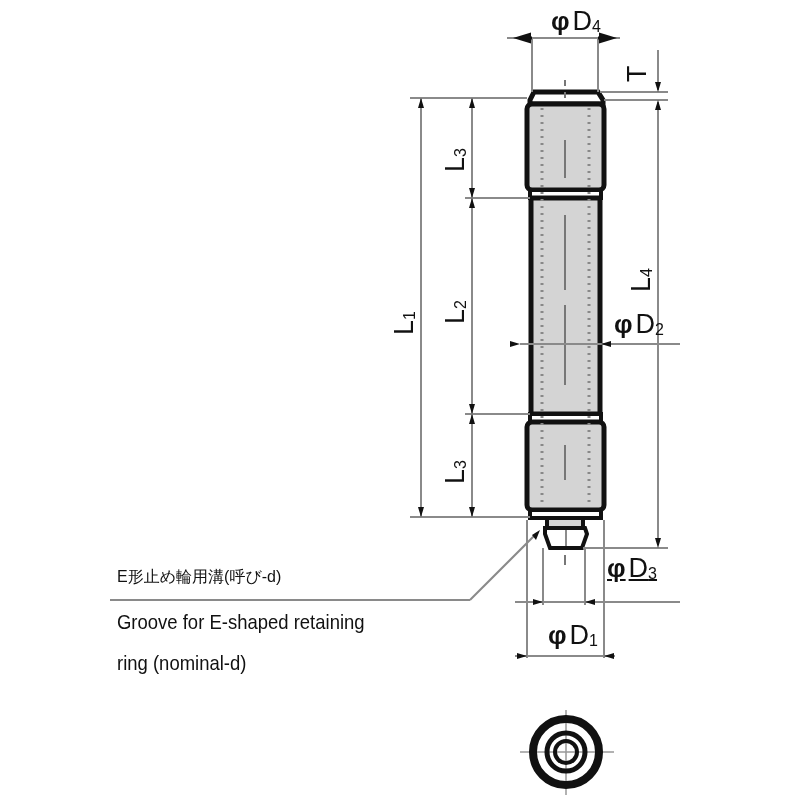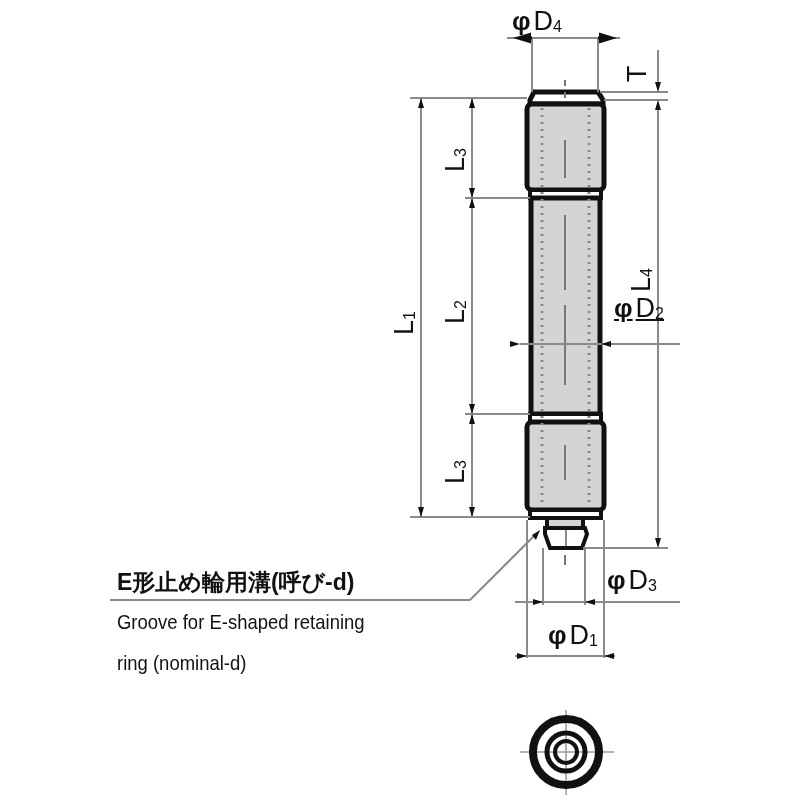--- a/index.html
+++ b/index.html
@@ -3,21 +3,21 @@
 <meta charset="utf-8">
 <style>
   html, body { margin: 0; padding: 0; background: #ffffff; }
   body { width: 800px; height: 800px; position: relative; overflow: hidden; font-family: "Liberation Sans", sans-serif; }
   #drawing { position: absolute; left: 0; top: 0; width: 800px; height: 800px; }
   .lbl { position: absolute; color: #111; font-family: "Liberation Sans", sans-serif; white-space: nowrap; }
   .dim { font-size: 27px; font-weight: normal; }
   .dim .phi { font-size: 26px; font-weight: bold; margin-right: 3px; }
   .dim sub { font-size: 16px; vertical-align: -2px; }
   .vert { transform-origin: left top; transform: rotate(-90deg); }
-  .note-jp { font-size: 23px; font-weight: bold; letter-spacing: 0px; }
+  .note-jp { font-size: 16px; font-weight: normal; letter-spacing: 0px; }
   .note-en { font-size: 21px; transform: scaleX(0.88); transform-origin: left top; }
 </style>
 </head>
 <body>
 
 <svg id="drawing" viewBox="0 0 800 800" xmlns="http://www.w3.org/2000/svg">
   <defs>
     <marker id="arr" viewBox="0 0 10 10" refX="5" refY="5" markerWidth="6" markerHeight="8" orient="auto-start-reverse">
       <path d="M0,2 L10,5 L0,8 z" fill="#111"></path>
     </marker>
@@ -131,21 +131,21 @@
 
   <g>
     <line x1="520" y1="752" x2="614" y2="752" stroke="#999" stroke-width="1.5"></line>
     <line x1="566" y1="710" x2="566" y2="795" stroke="#999" stroke-width="1.5"></line>
     <circle cx="566" cy="752" r="33" fill="none" stroke="#111" stroke-width="8"></circle>
     <circle cx="566" cy="752" r="19" fill="none" stroke="#111" stroke-width="5"></circle>
     <circle cx="566" cy="752" r="11" fill="none" stroke="#111" stroke-width="4"></circle>
   </g>
 </svg>
 
-<div class="lbl dim" style="left:512px; top:6px;text-align:center;">
+<div class="lbl dim" style="left:551px; top:6px;text-align:center;">
   <span class="phi">φ</span><span>D</span><sub>4</sub>
 </div>
 
 <div class="lbl dim vert" style="left:622px; top:82px;">
   <span>T</span>
 </div>
 
 <div class="lbl dim vert" style="left:389px; top:335px;">
   <span>L</span><sub>1</sub>
 </div>
@@ -159,25 +159,25 @@
 </div>
 
 <div class="lbl dim vert" style="left:440px; top:484px;">
   <span>L</span><sub>3</sub>
 </div>
 
 <div class="lbl dim vert" style="left:626px; top:292px;">
   <span>L</span><sub>4</sub>
 </div>
 
-<div class="lbl dim" style="left:614px; top:293px;text-decoration:underline;">
+<div class="lbl dim" style="left:614px; top:309px;">
   <span class="phi">φ</span><span>D</span><sub>2</sub>
 </div>
 
-<div class="lbl dim" style="left:607px; top:565px;">
+<div class="lbl dim" style="left:607px; top:553px;text-decoration:underline;">
   <span class="phi">φ</span><span>D</span><sub>3</sub>
 </div>
 
 <div class="lbl dim" style="left:548px; top:620px;">
   <span class="phi">φ</span><span>D</span><sub>1</sub>
 </div>
 
 <div class="lbl note-jp" style="left:117px; top:567px;">E形止め輪用溝(呼び-d)</div>
 <div class="lbl note-en" style="left:117px; top:610px;">Groove for E-shaped retaining</div>
 <div class="lbl note-en" style="left:117px; top:651px;">ring (nominal-d)</div>

